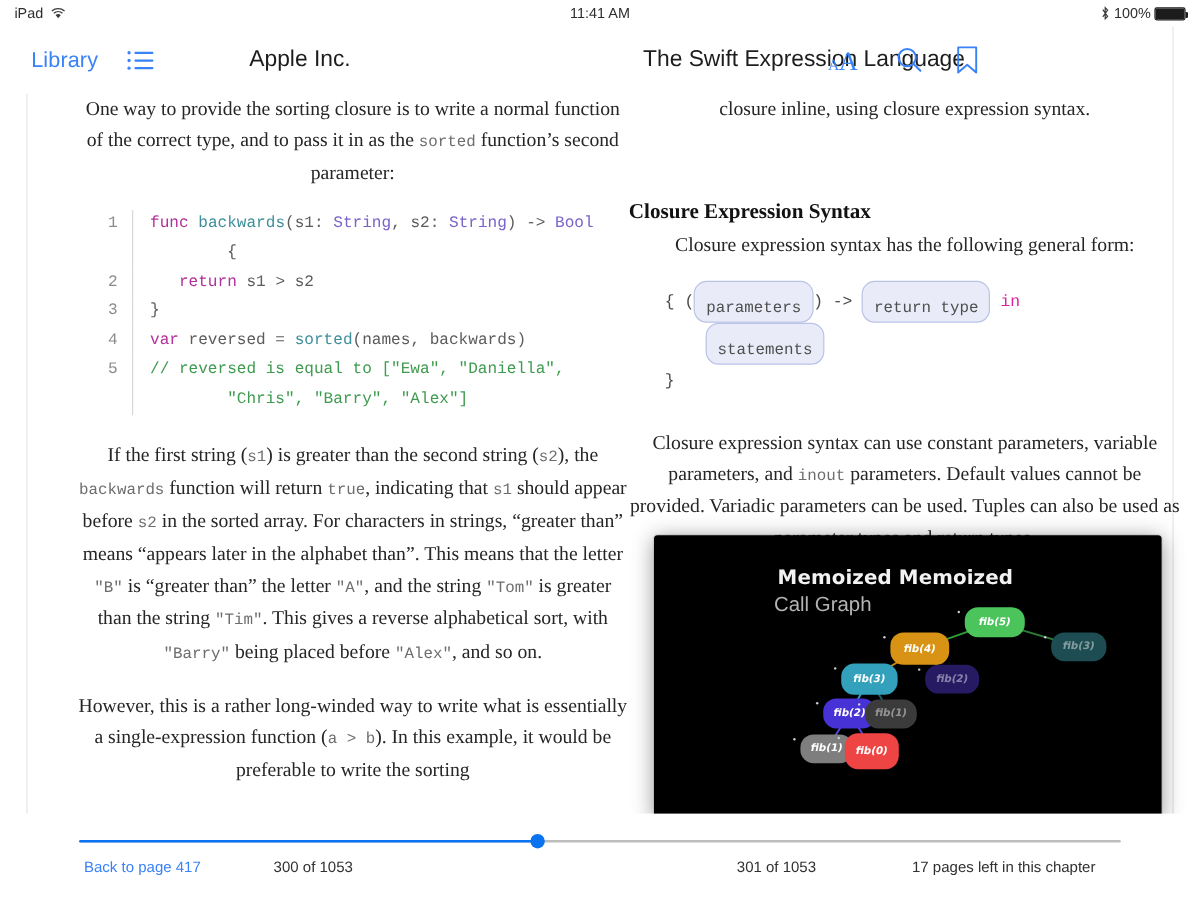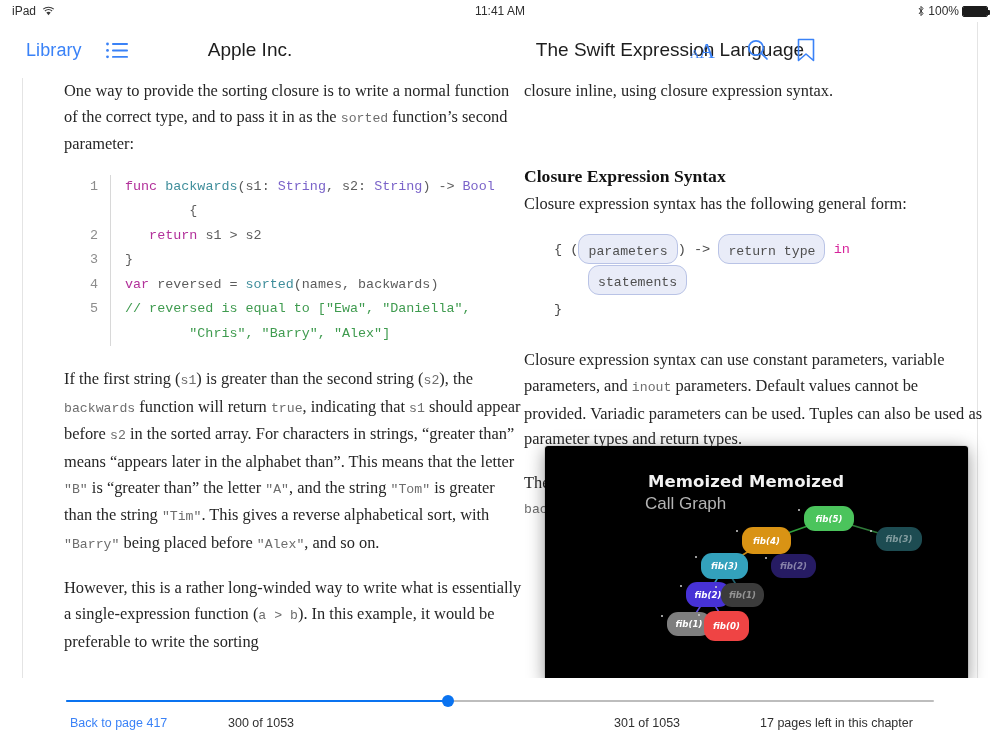--- a/index.html
+++ b/index.html
@@ -70,21 +70,21 @@
   .page {
     position: absolute; top: 0;
     width: 460px; height: 600px;
     font-family: "Liberation Serif", serif;
     color: #232323;
   }
   .page-left { left: 64px; }
   .page-right { left: 524px; }
   .page p {
     font-size: 16.4px; line-height: 25.6px;
-    text-align: left; margin-bottom: 18px;
+    text-align: center; margin-bottom: 18px;
     font-family: "Liberation Serif", serif;
     color: #262626;
   }
   .page h3 {
     font-family: "Liberation Serif", serif;
     font-size: 17.6px; font-weight: bold; color: #121212;
     margin-bottom: 4px; margin-top: 2px;
   }
   code, .mono {
     font-family: "Liberation Mono", monospace;
@@ -114,21 +114,21 @@
   .pl  { color: #5c5c5c; text-align: center; }
 
   
   .formbox {
     margin: 14px 0 22px 30px;
     font-family: "Liberation Mono", monospace;
     font-size: 13.6px; line-height: 30px; color: #4a4a4a;
   }
   .pill {
     display: inline-block;
-    padding: 8px 9px 2px;
+    padding: 13px 9px 2px;
     border: 1px solid #b9c3e6;
     background: #e9ecf8;
     border-radius: 11px;
     color: #4f4f4f;
     font-family: "Liberation Mono", monospace;
     font-size: 13.2px;
     line-height: 18px;
     vertical-align: middle;
   }
   .kw-in { color: #d6239b; }

